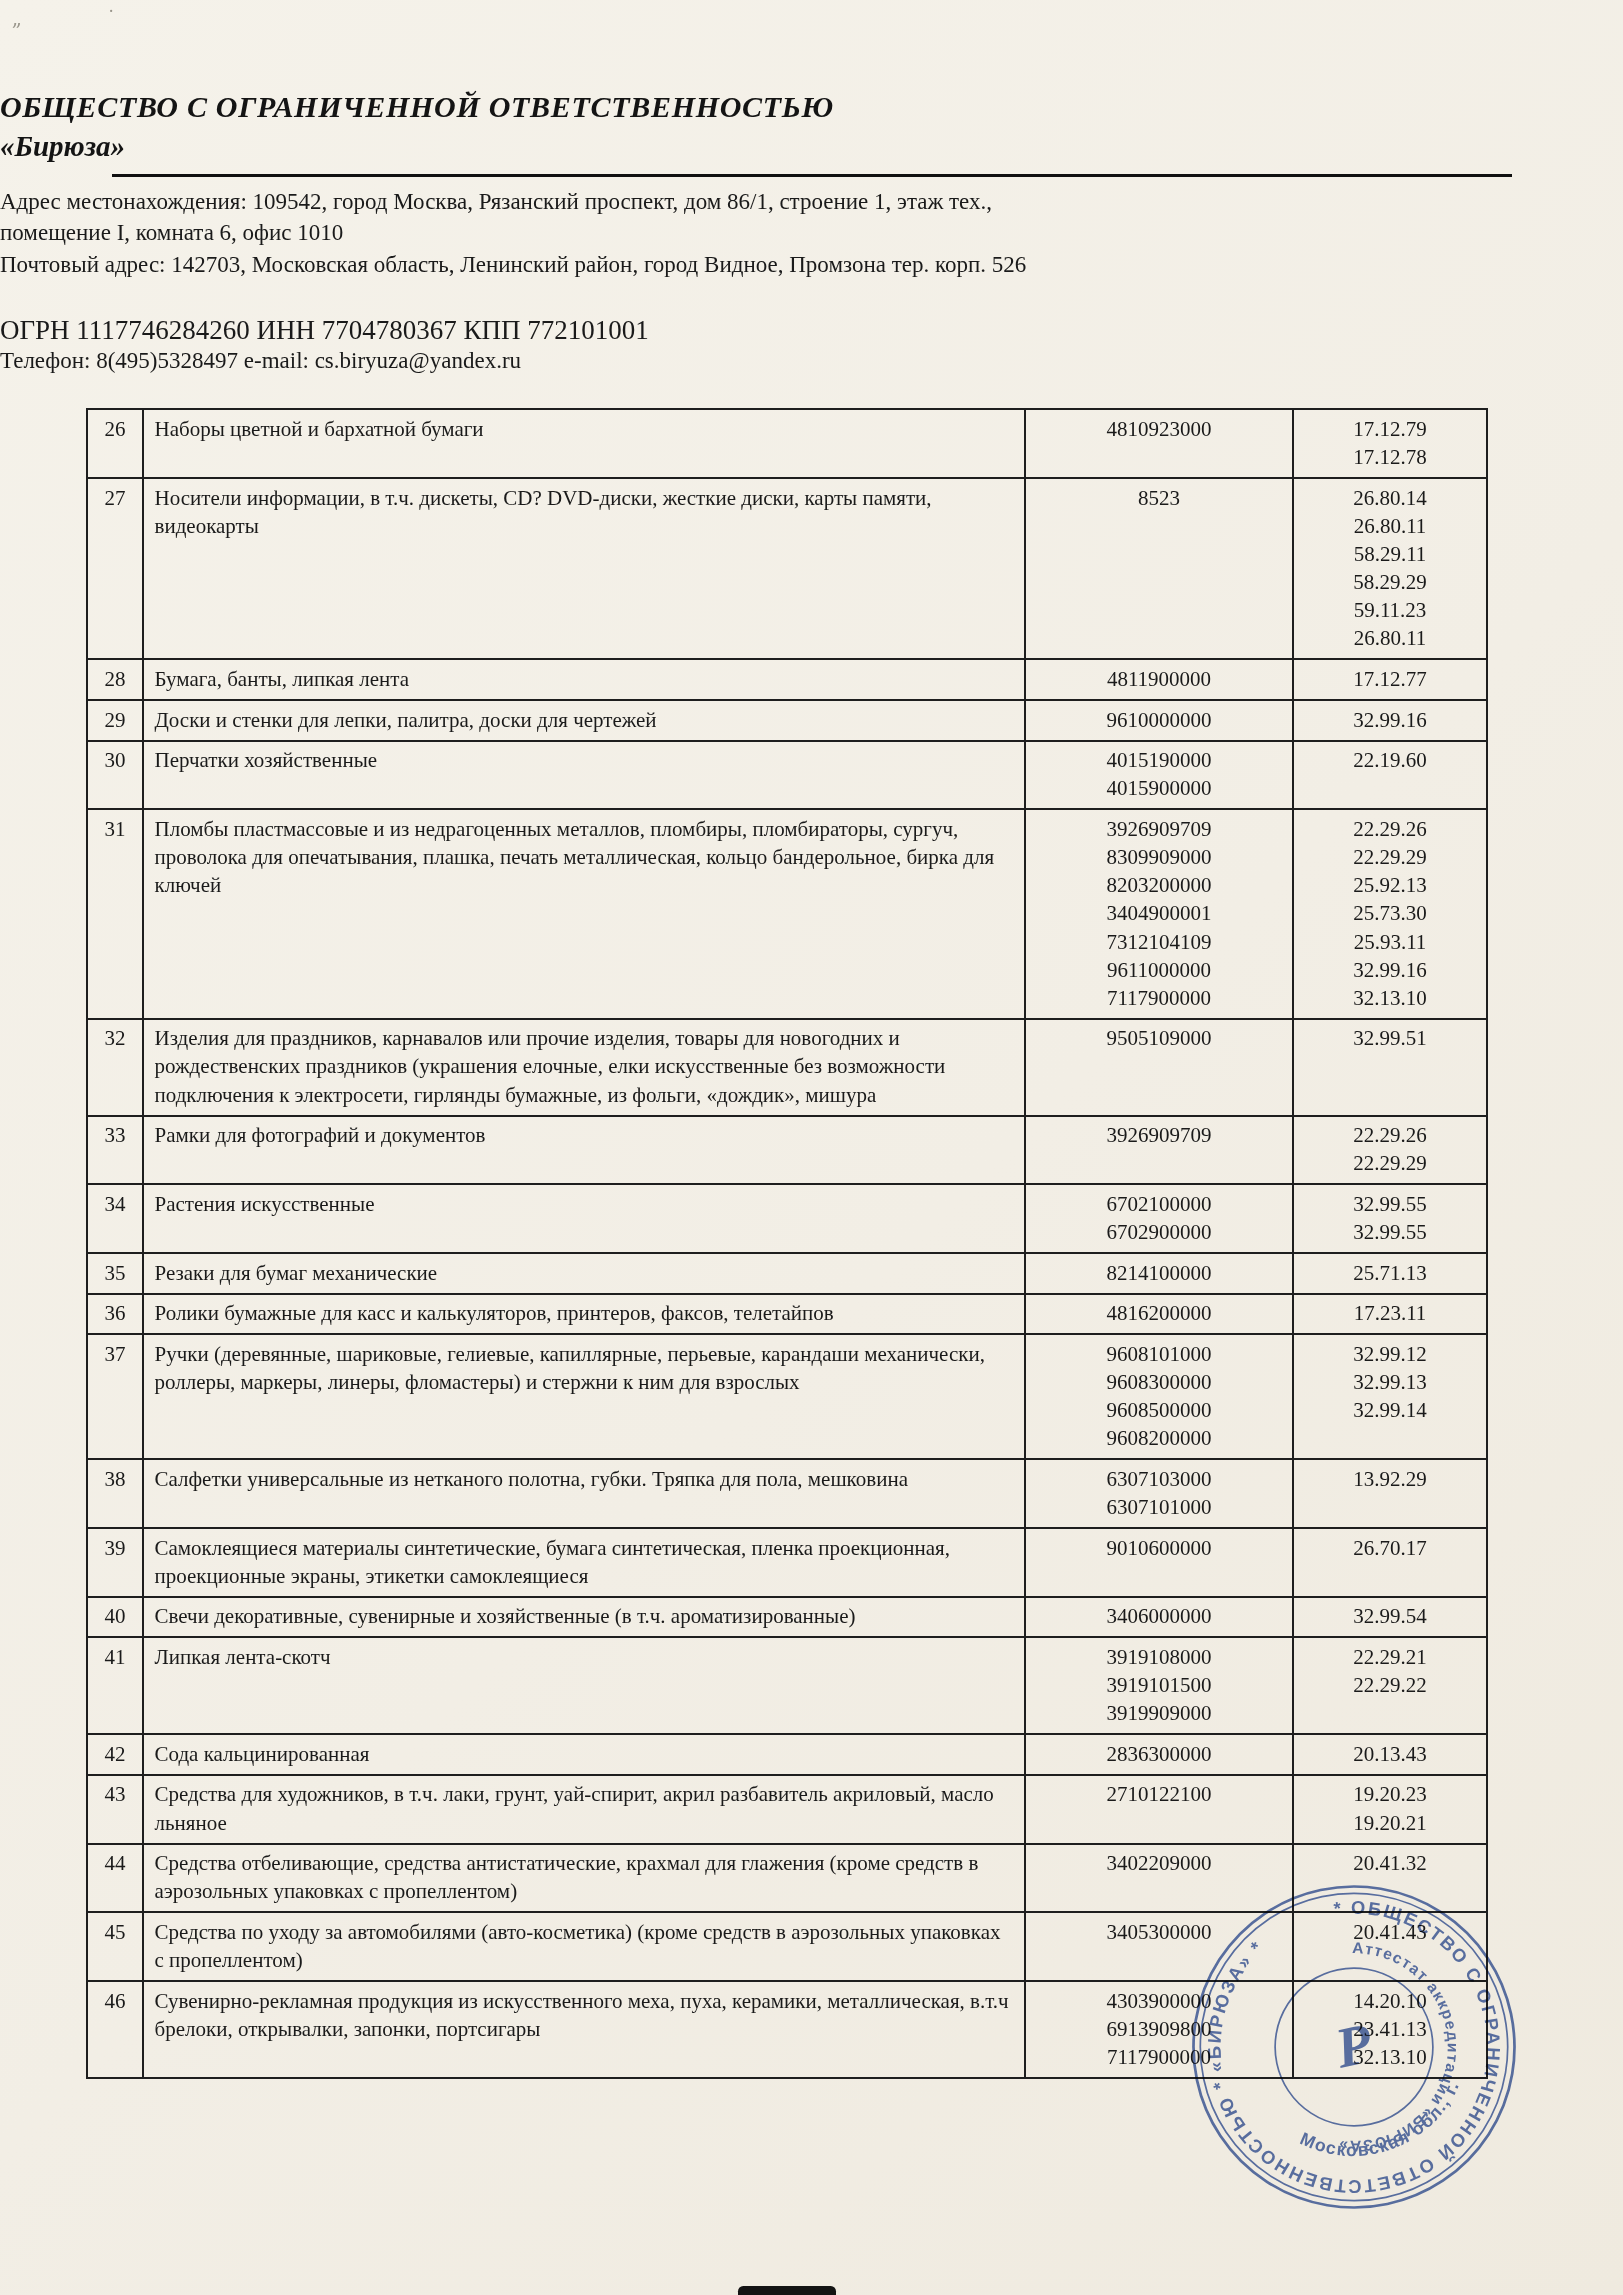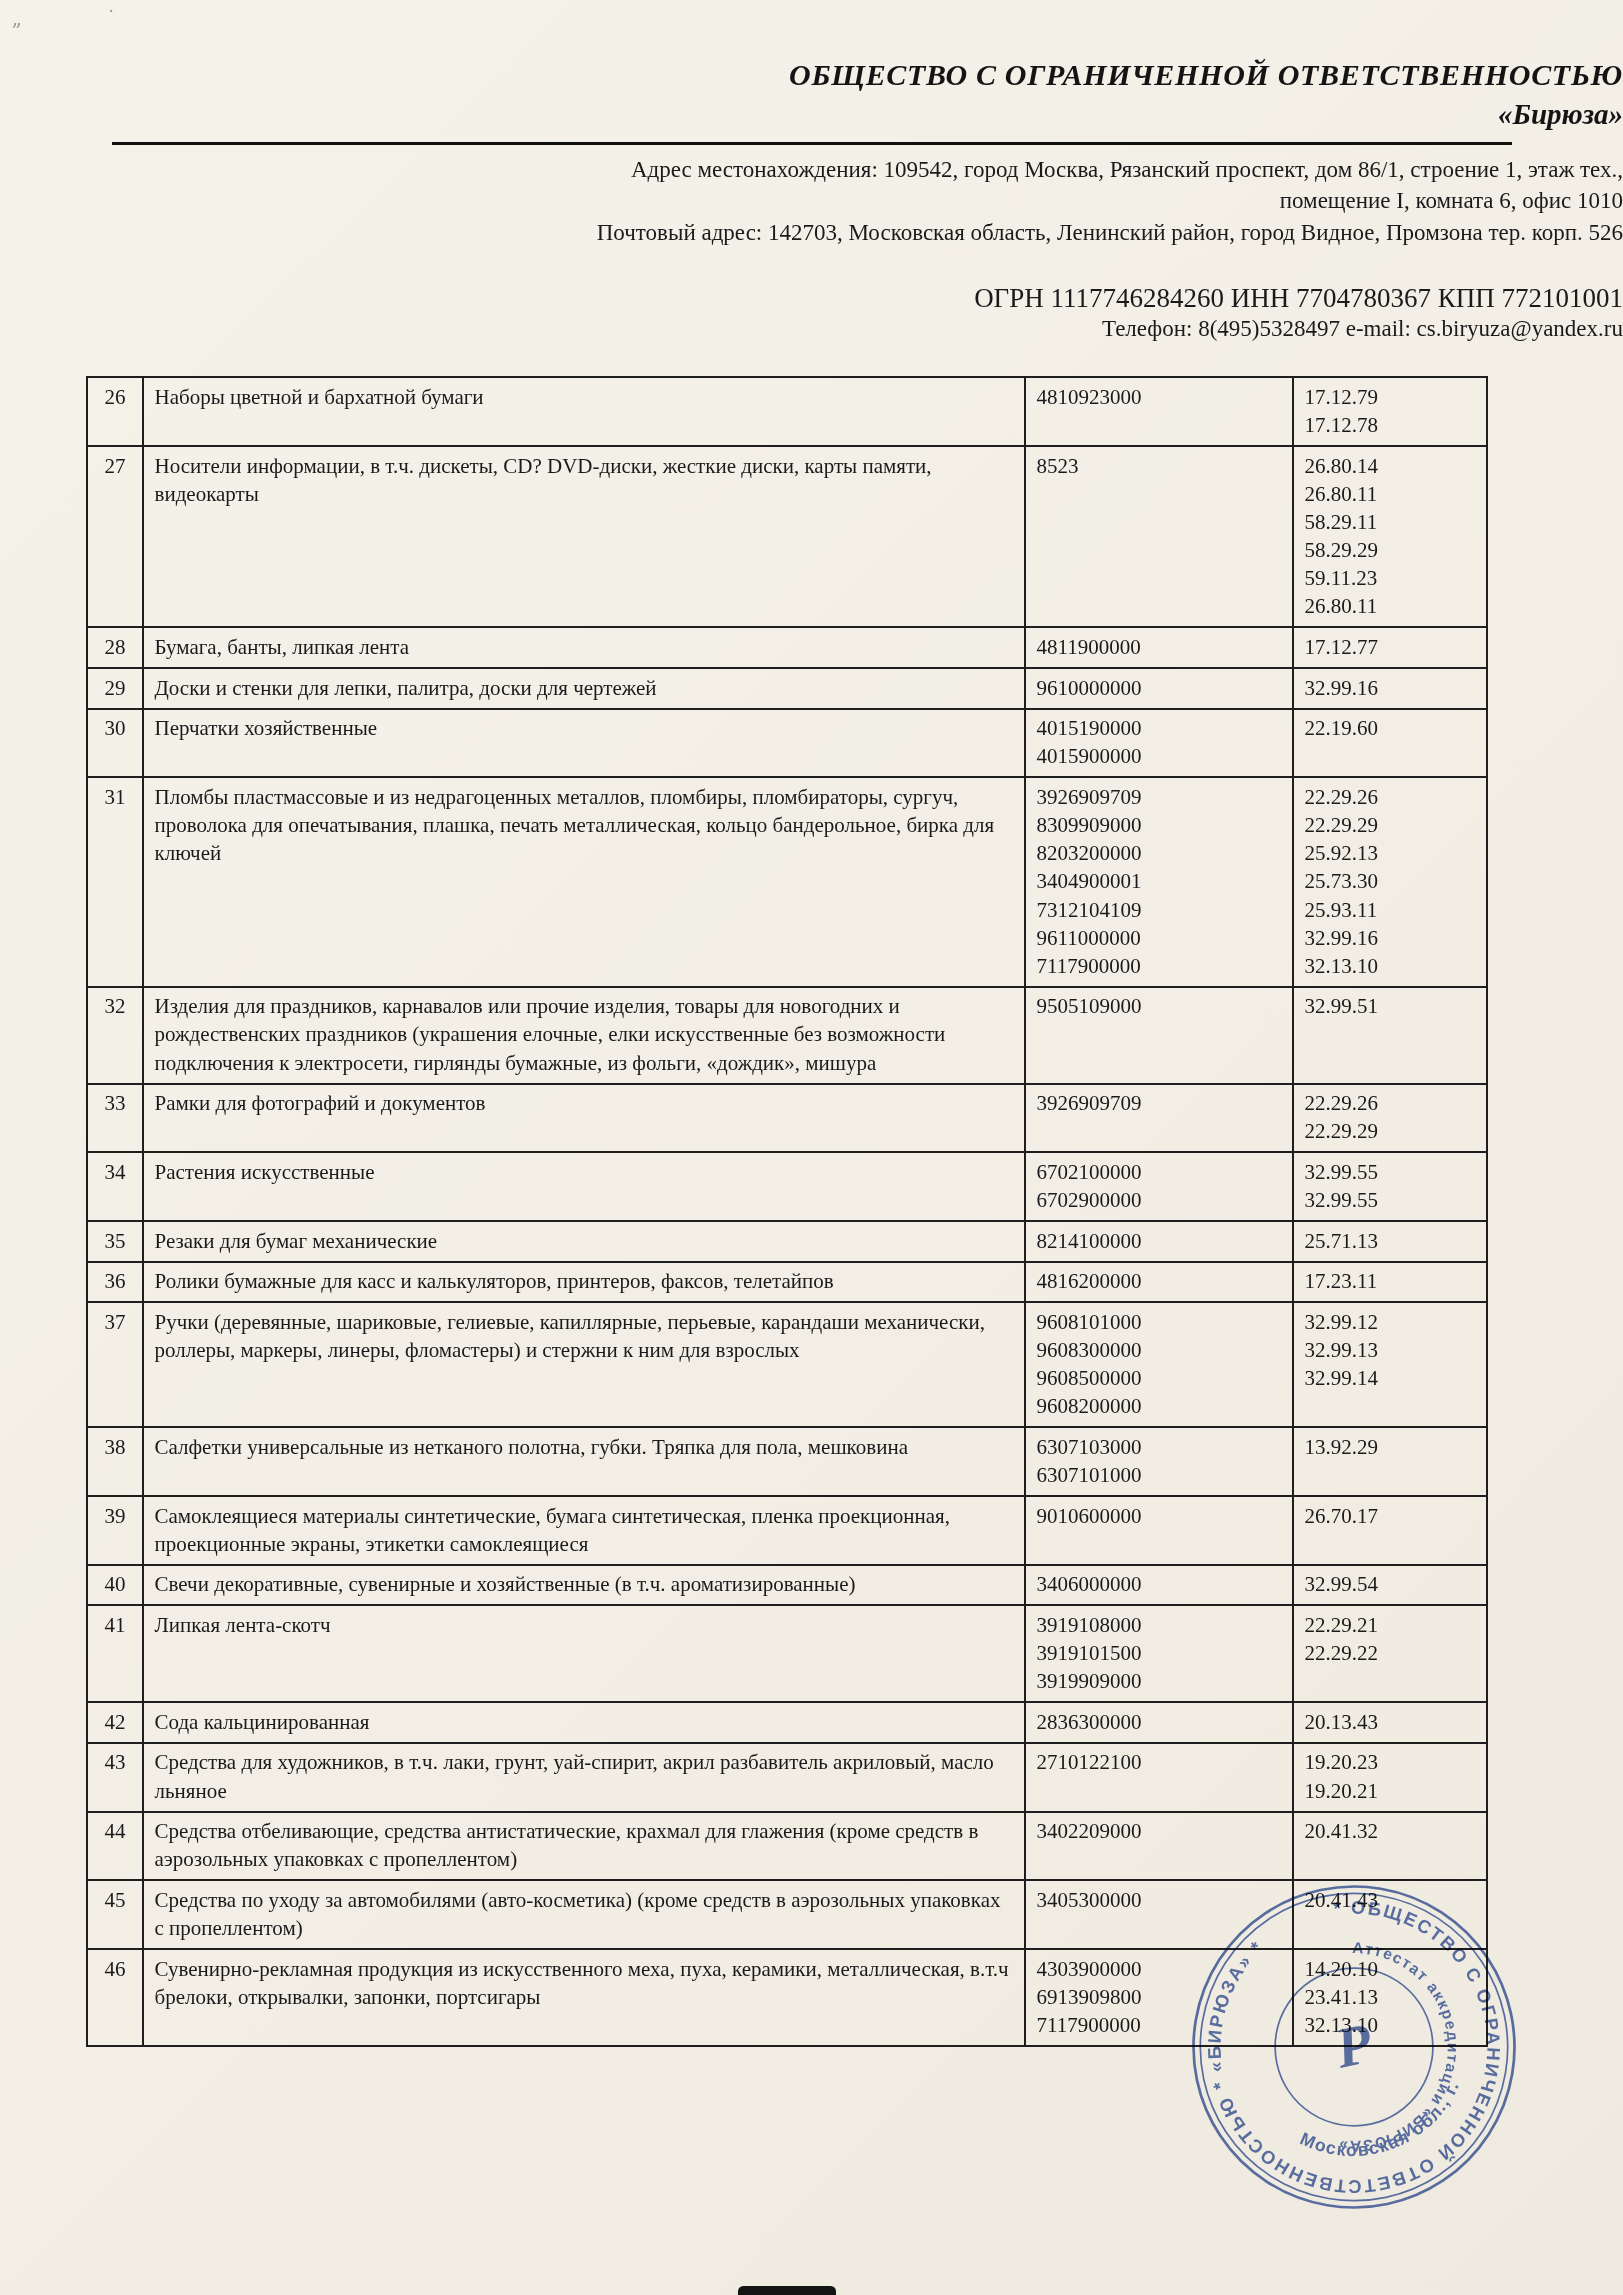--- a/index.html
+++ b/index.html
@@ -6,21 +6,21 @@
   .page {
     position: relative;
     width: 1623px;
     height: 2295px;
     margin: 0 auto;
     background: linear-gradient(135deg, #f5f2ea 0%, #f2eee5 55%, #efeadf 100%);
     font-family: "Liberation Serif", "DejaVu Serif", serif;
     color: #1a1a1a;
     overflow: hidden;
   }
-  .header { padding-top: 58px; text-align: right; }
+  .header { padding-top: 90px; text-align: left; }
   .title {
     font-size: 30px; font-weight: bold; font-style: italic;
     letter-spacing: 0.7px; color: #141414;
   }
   .subtitle {
     font-size: 29px; font-weight: bold; font-style: italic;
     margin-top: 6px; color: #141414;
   }
   .rule {
     width: 1400px; margin: 10.5px auto 9.2px auto;
@@ -38,21 +38,21 @@
     font-size: 21px;
   }
   table.products td {
     border: 2px solid #1e1e1e;
     vertical-align: top;
     padding: 4.6px 10.5px 5.9px 10.5px;
     line-height: 1.34;
     background: transparent;
   }
   td.c-num { text-align: center; padding-left: 3.9px; padding-right: 3.9px; }
-  td.c-code, td.c-class { white-space: normal; }
+  td.c-code, td.c-class { white-space: normal; text-align: center; }
 
   
   .stamp {
     position: absolute;
     left: 1184px; top: 1877px;
     width: 340px; height: 340px;
     opacity: 0.78;
     mix-blend-mode: multiply;
     transform: rotate(-12deg);
     pointer-events: none;

